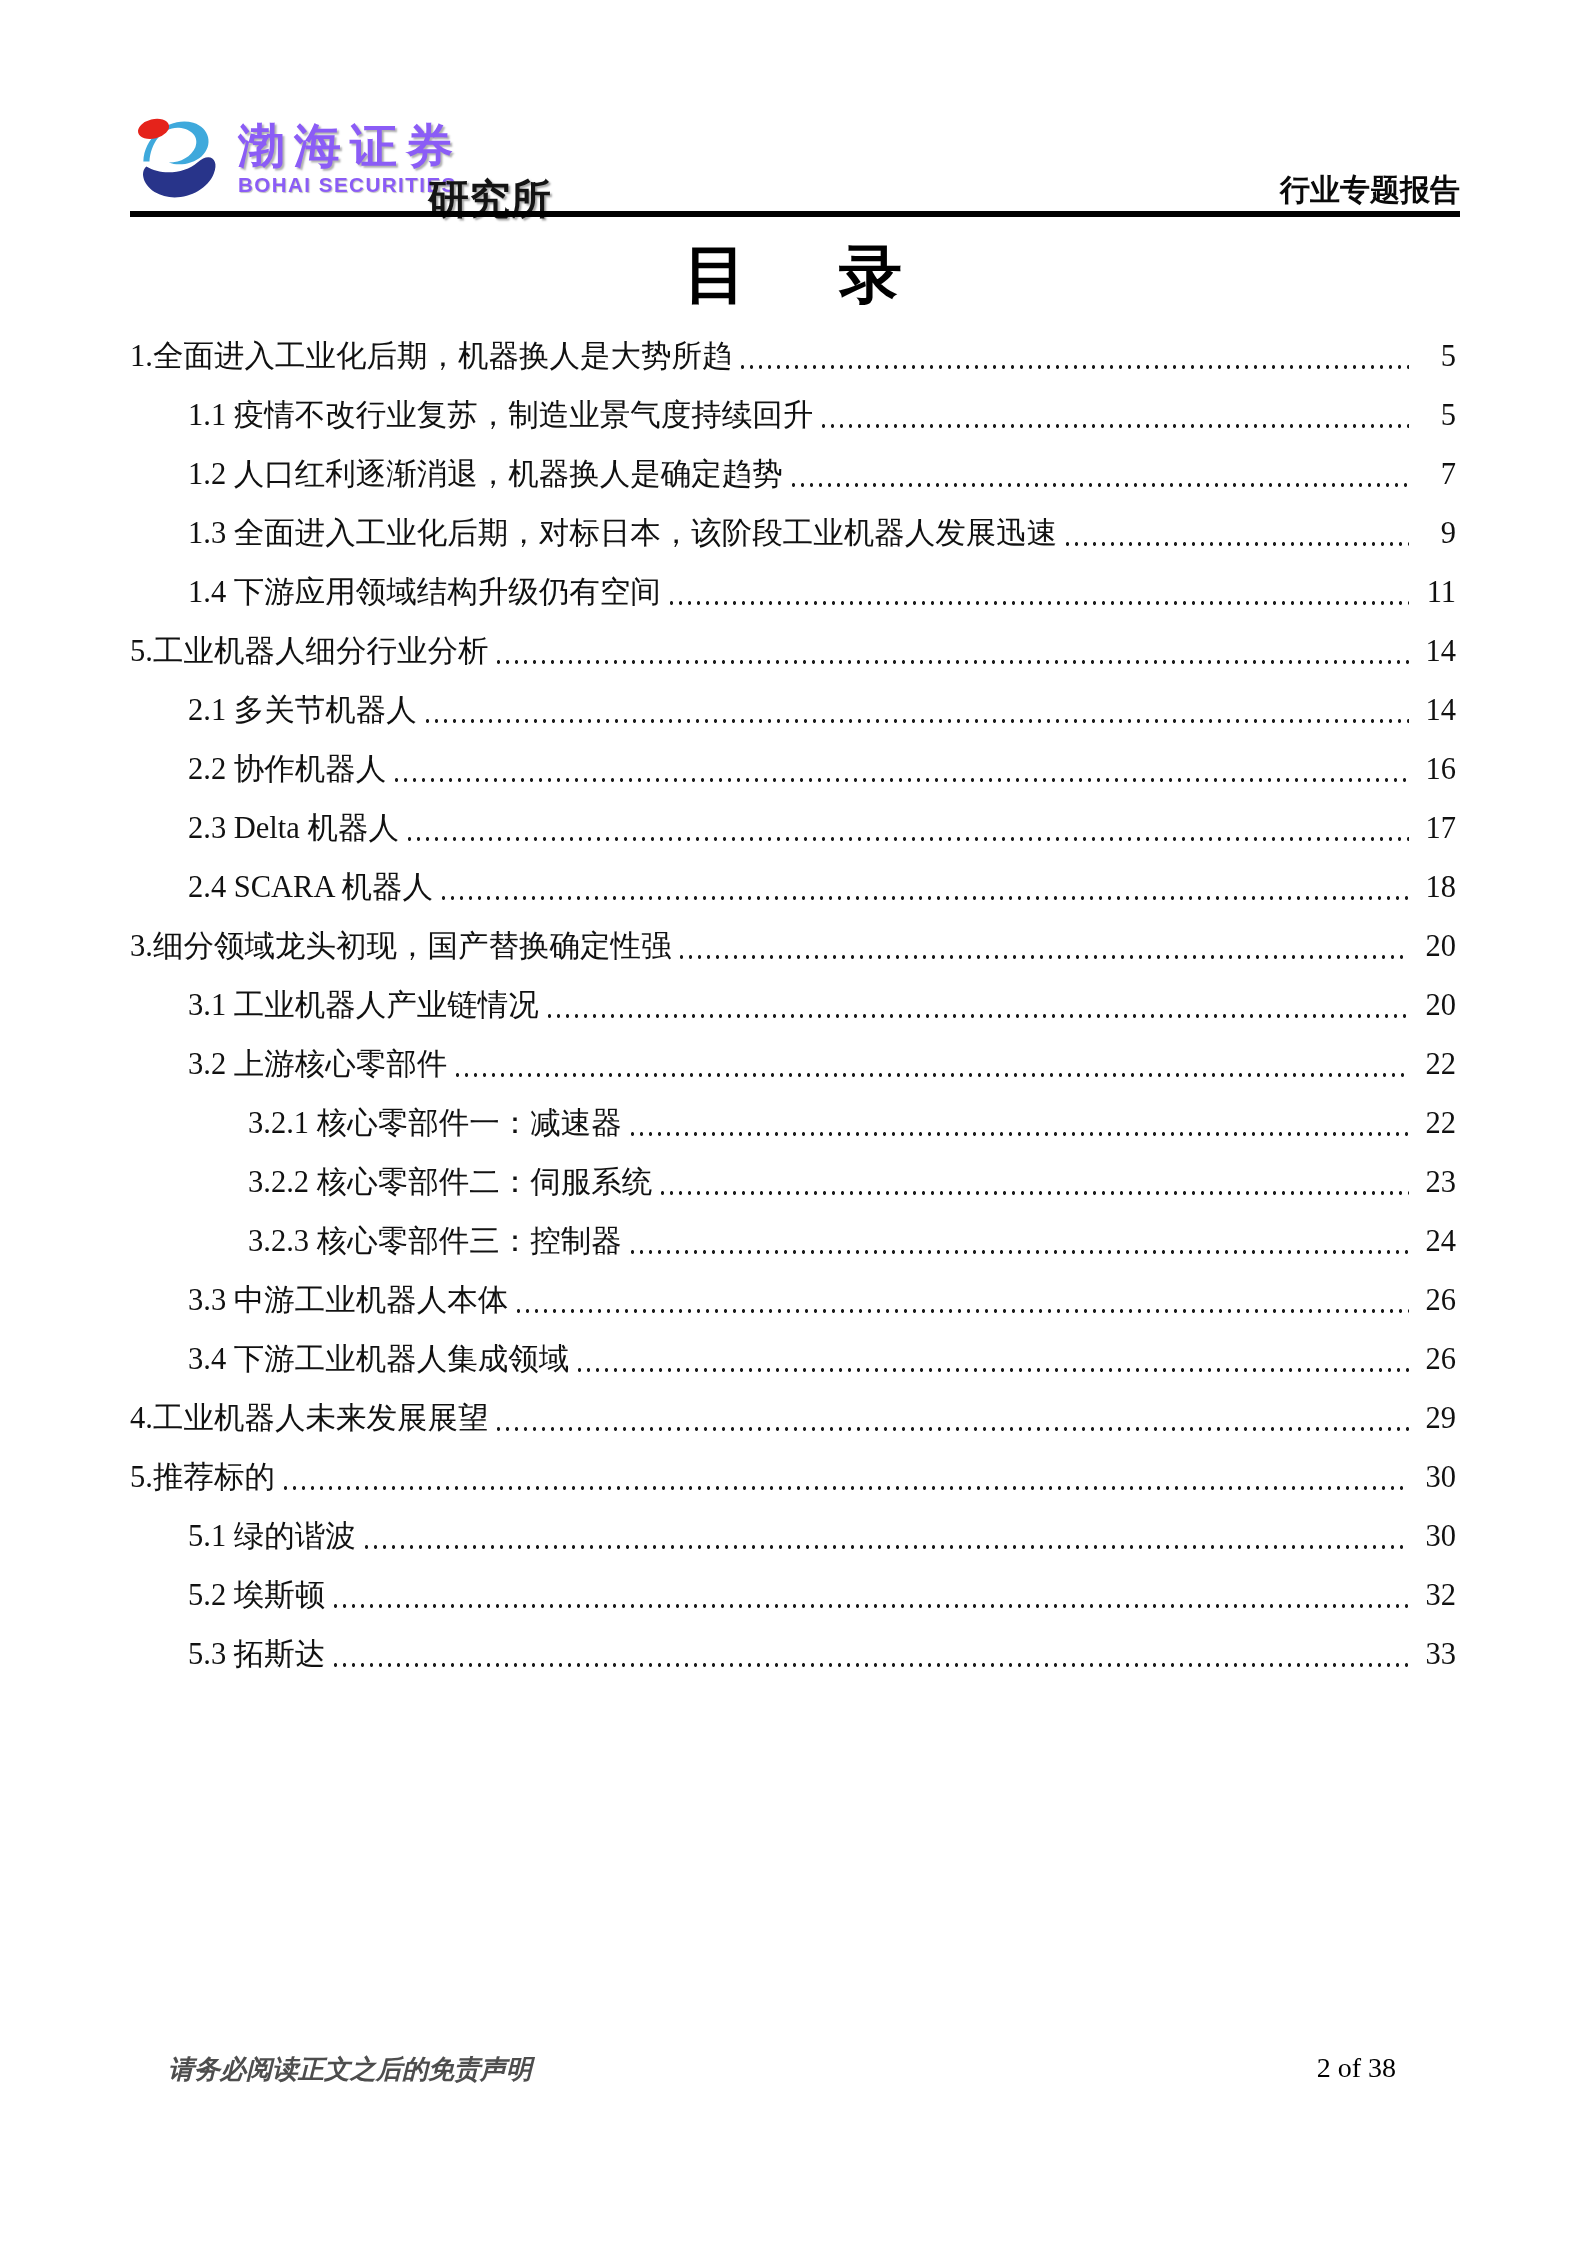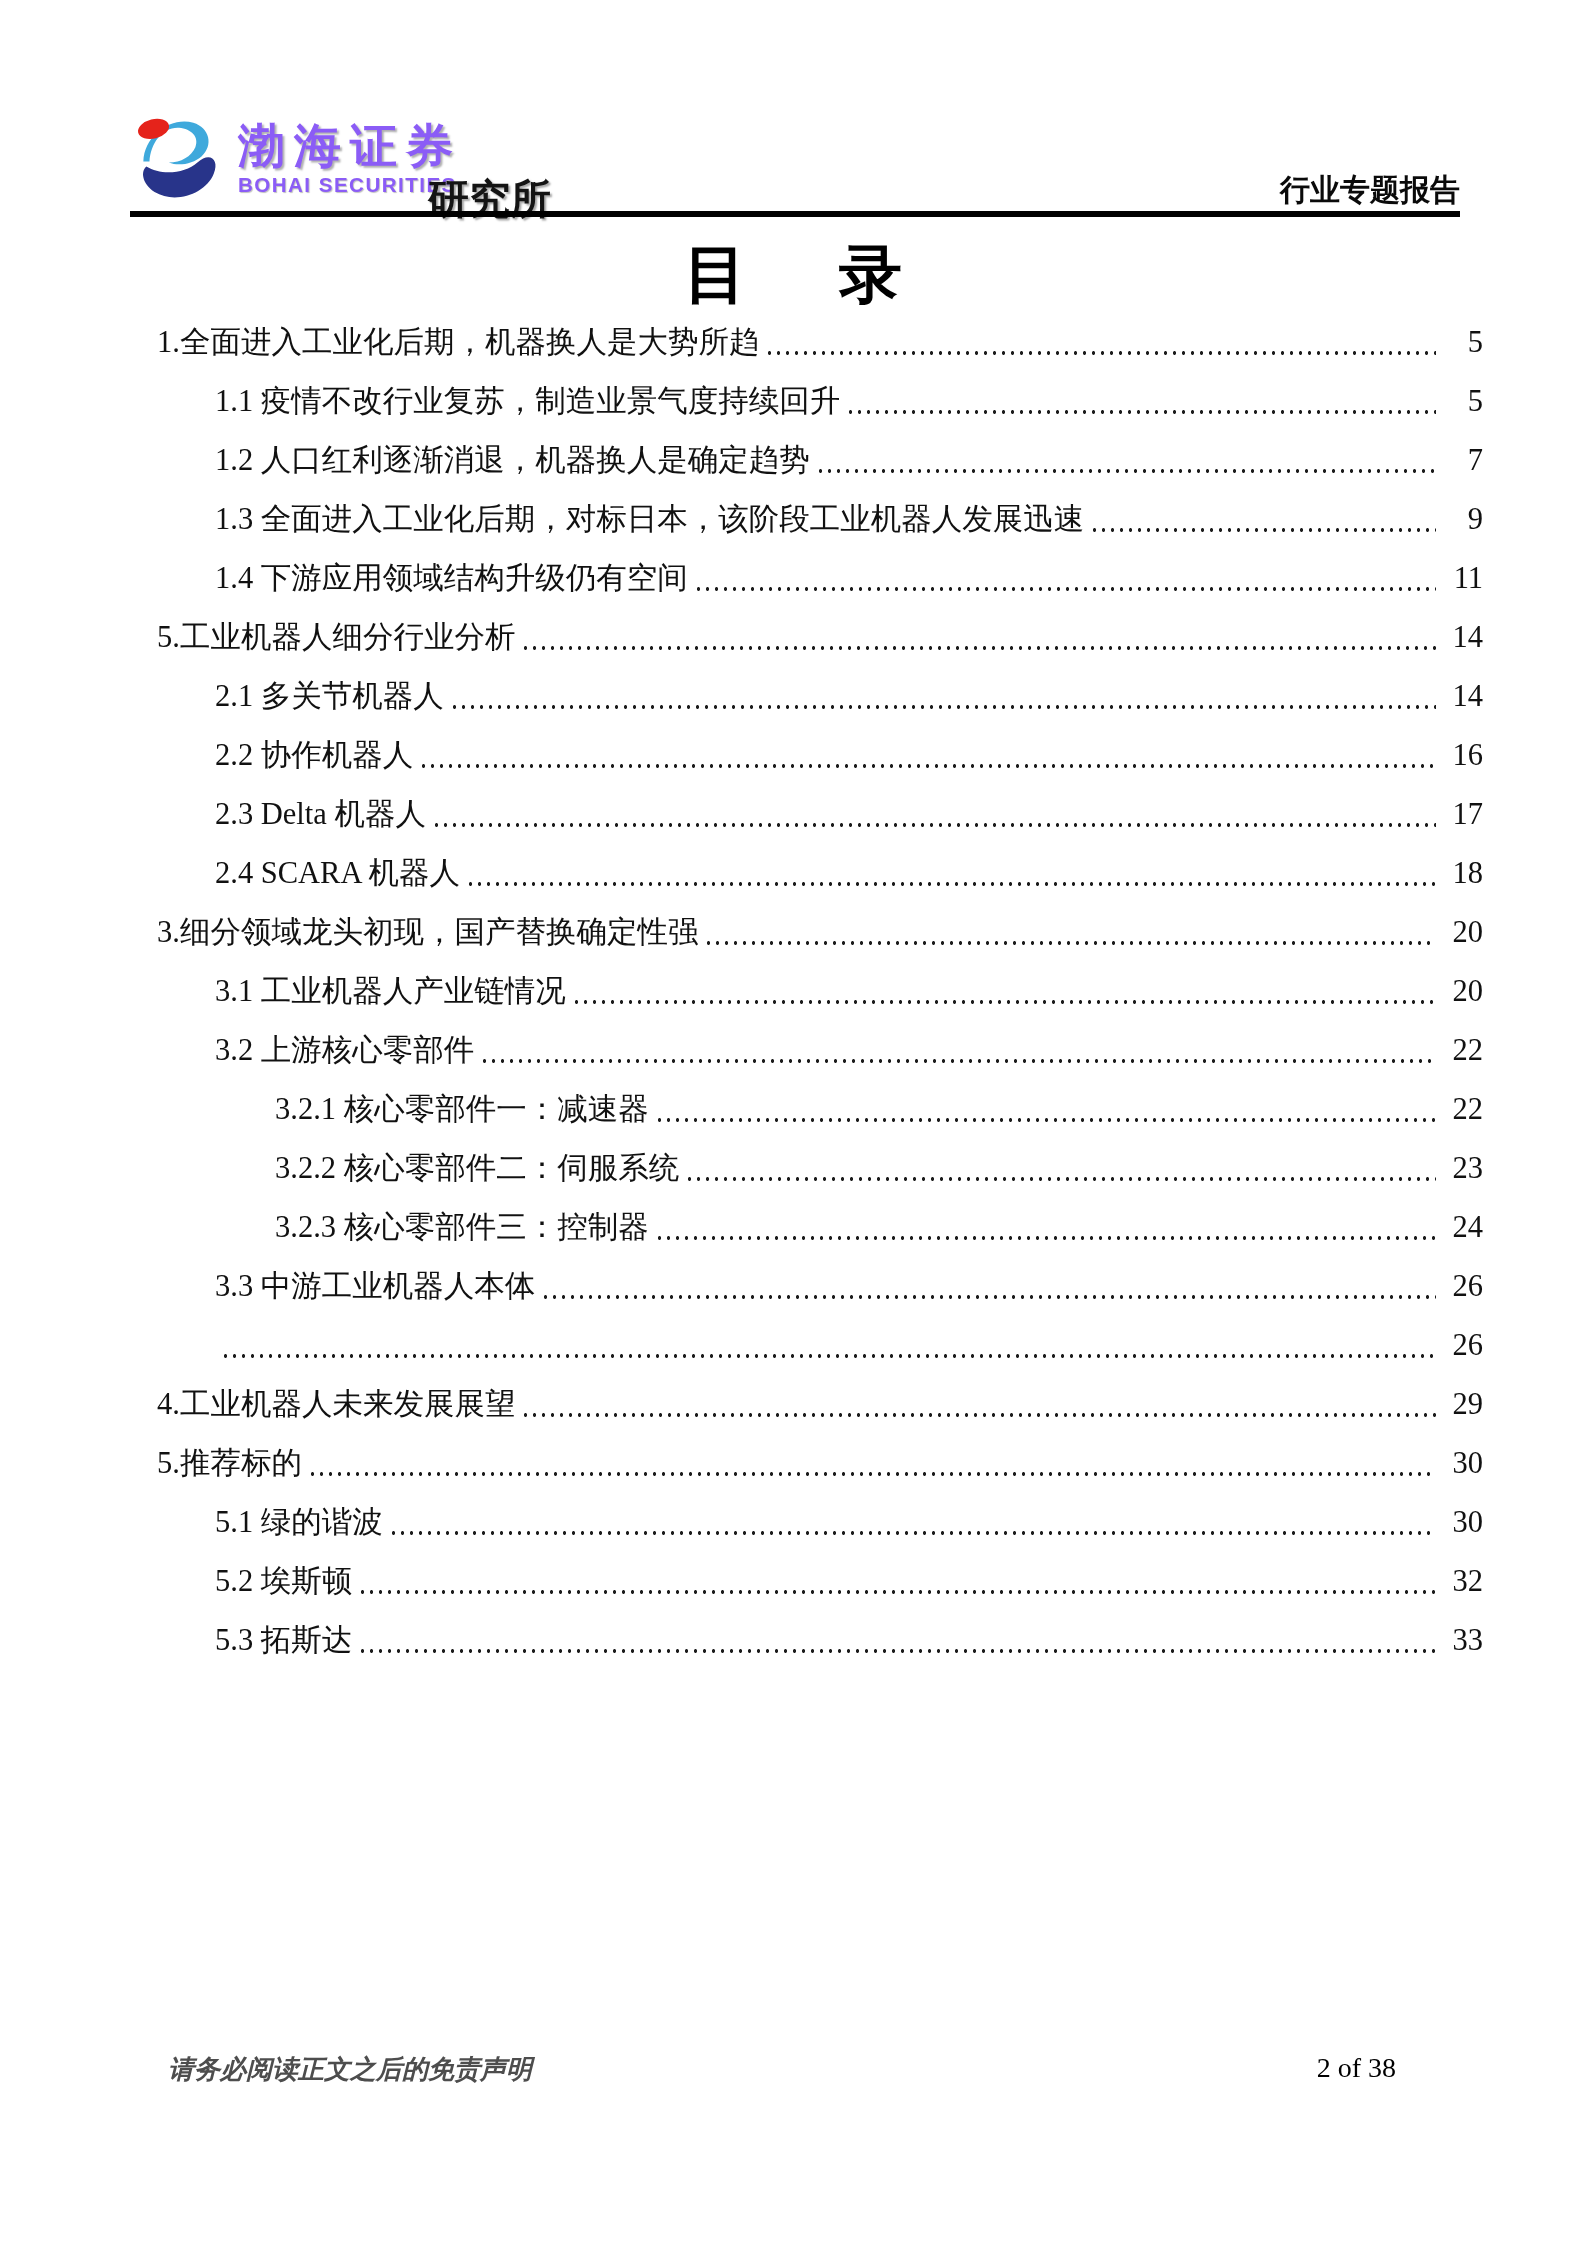--- a/index.html
+++ b/index.html
@@ -36,21 +36,21 @@
   .header-rule{position:absolute;left:130px;top:211px;width:1330px;height:6px;background:#000;}
 
   
   .doc-title{
     position:absolute;left:0;top:238px;width:100%;
     display:flex;justify-content:center;gap:92px;
     font-size:63px;font-weight:700;color:#000;line-height:1.2;
   }
 
   
-  .toc-list{position:absolute;left:130px;top:302px;width:1326px;margin-left:27px;}
+  .toc-list{position:absolute;left:130px;top:316px;width:1326px;}
   .toc-row{
     display:flex;align-items:flex-end;height:59px;
     font-size:30.5px;line-height:1.25;white-space:nowrap;
   }
   .toc-row .toc-label{flex:0 0 auto;}
   .toc-row .toc-leader{
     flex:1 1 auto;height:34px;margin-left:6px;margin-right:1px;
     background-image:radial-gradient(circle, #1c1c1c 1.7px, transparent 1.9px);
     background-size:9px 6px;background-repeat:repeat-x;
     background-position:left bottom 5px;
@@ -190,20 +190,21 @@
       <span class="toc-label">3.2.3 核心零部件三：控制器</span>
       <span class="toc-leader"></span>
       <span class="toc-page">24</span>
     </div>
       <div class="toc-row lvl2">
       <span class="toc-label">3.3 中游工业机器人本体</span>
       <span class="toc-leader"></span>
       <span class="toc-page">26</span>
     </div>
       <div class="toc-row lvl2">
+      <span class="toc-label">3.4 下游工业机器人集成领域</span>
       <span class="toc-leader"></span>
       <span class="toc-page">26</span>
     </div>
       <div class="toc-row lvl1">
       <span class="toc-label">4.工业机器人未来发展展望</span>
       <span class="toc-leader"></span>
       <span class="toc-page">29</span>
     </div>
       <div class="toc-row lvl1">
       <span class="toc-label">5.推荐标的</span>

